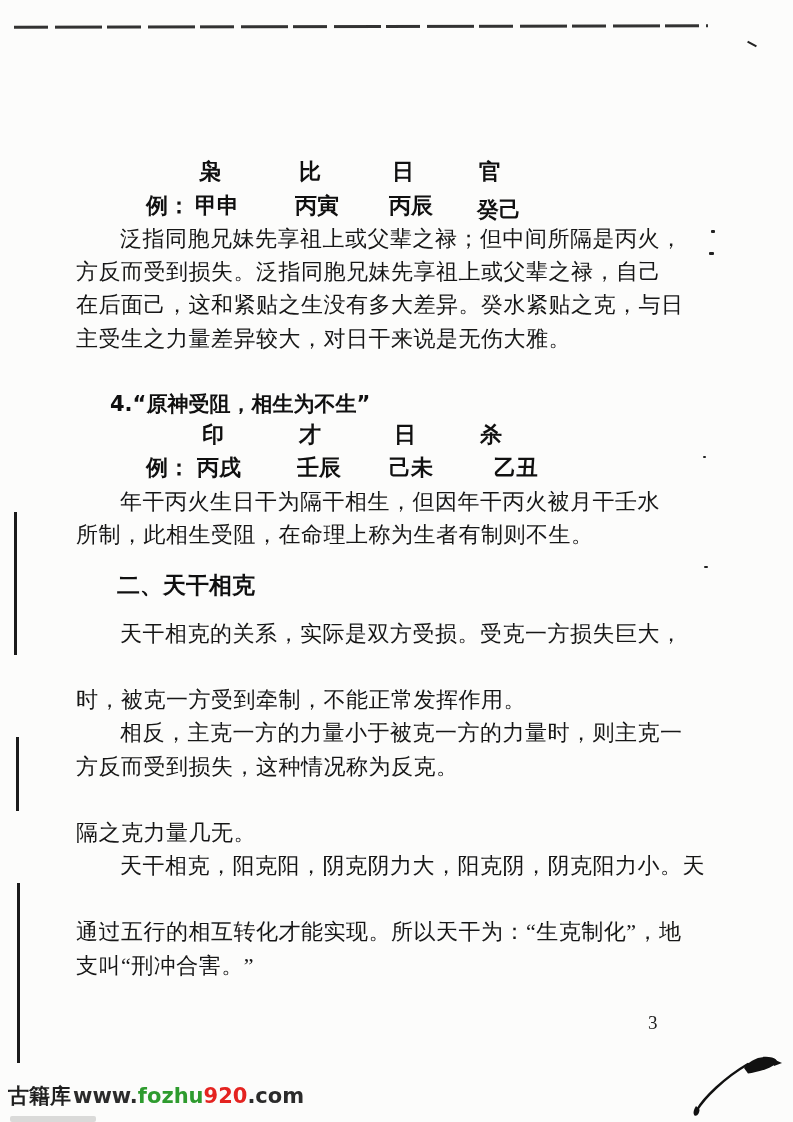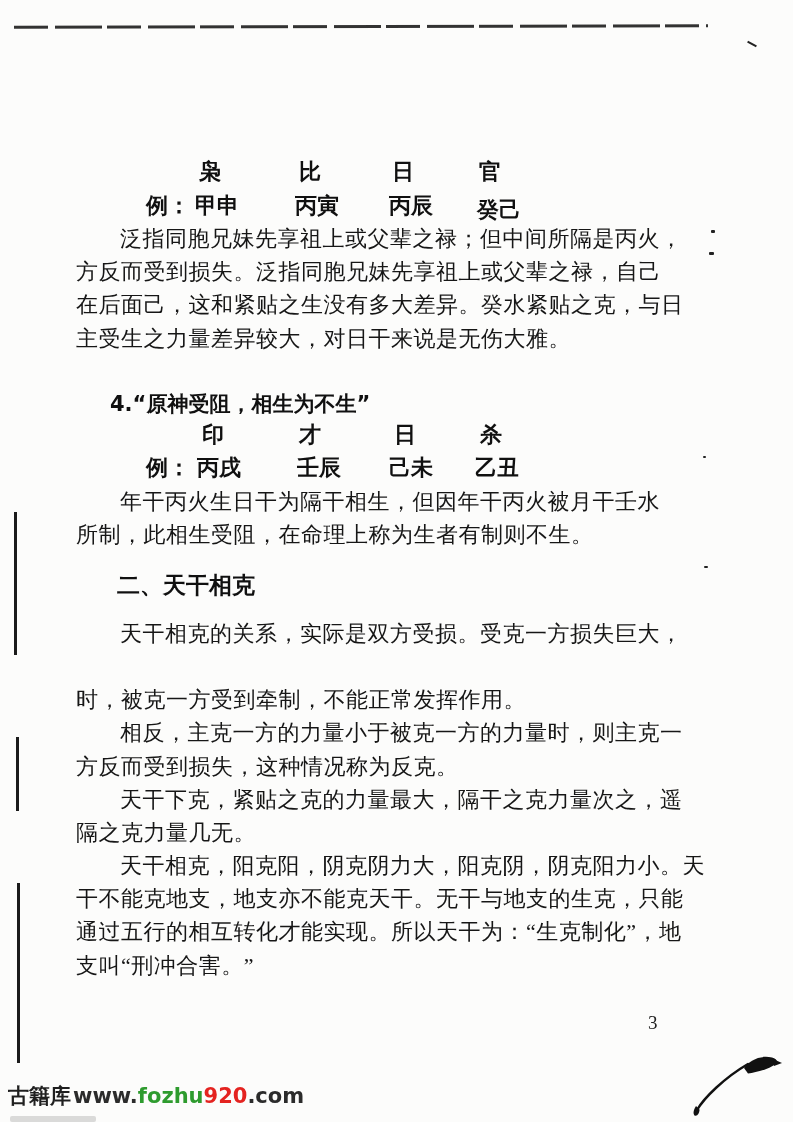--- a/index.html
+++ b/index.html
@@ -124,38 +124,36 @@
 
   <span class="tcell" style="left:202px;top:423px;">印</span>
   <span class="tcell" style="left:299px;top:423px;">才</span>
   <span class="tcell" style="left:394px;top:423px;">日</span>
   <span class="tcell" style="left:480px;top:423px;">杀</span>
 
   <span class="tcell tlabel" style="left:146px;top:456px;">例：</span>
   <span class="tcell" style="left:197px;top:456px;">丙戌</span>
   <span class="tcell" style="left:297px;top:456px;">壬辰</span>
   <span class="tcell" style="left:389px;top:456px;">己未</span>
-  <span class="tcell" style="left:475px;top:456px;">乙丑</span>
+  <span class="tcell" style="left:494px;top:456px;">乙丑</span>
 
   <div class="line indent" style="top:489px;">年干丙火生日干为隔干相生，但因年干丙火被月干壬水</div>
   <div class="line" style="top:522px;">所制，此相生受阻，在命理上称为生者有制则不生。</div>
 
   <div class="heading" style="left:117px;top:570px;font-size:23px;">二、天干相克</div>
 
   <div class="line indent" style="top:621px;">天干相克的关系，实际是双方受损。受克一方损失巨大，</div>
   <div class="line" style="top:687px;">时，被克一方受到牵制，不能正常发挥作用。</div>
 
   <div class="line indent" style="top:720px;">相反，主克一方的力量小于被克一方的力量时，则主克一</div>
   <div class="line" style="top:754px;">方反而受到损失，这种情况称为反克。</div>
 
-  <div class="line indent" style="top:787px;">天干下克，紧贴之克的力量最大，隔干之克力量次之，遥</div>
   <div class="line" style="top:820px;">隔之克力量几无。</div>
 
   <div class="line indent" style="top:853px;">天干相克，阳克阳，阴克阴力大，阳克阴，阴克阳力小。天</div>
-  <div class="line" style="top:886px;">干不能克地支，地支亦不能克天干。无干与地支的生克，只能</div>
   <div class="line" style="top:919px;">通过五行的相互转化才能实现。所以天干为：“生克制化”，地</div>
   <div class="line" style="top:953px;">支叫“刑冲合害。”</div>
 
   <div class="pagenum">3</div>
 
   <svg class="pen" viewBox="0 0 102 74">
     <path d="M11 64 C 18 52 38 32 62 18" stroke="#111" stroke-width="2.4" fill="none" stroke-linecap="round"></path>
     <path d="M10 60 C 8 63 6.5 67 8.5 69.5 C 11.5 70.5 13.5 67 13.5 63.5 Z" fill="#111"></path>
     <path d="M58 22 C 64 14 74 9 86 11.5 C 90 12.5 92.5 15.5 90.5 17.8 C 81 24 70 26.5 62 27.5 Z" fill="#111"></path>
     <path d="M87 13 L 96 17 L 88 20 Z" fill="#111"></path>

